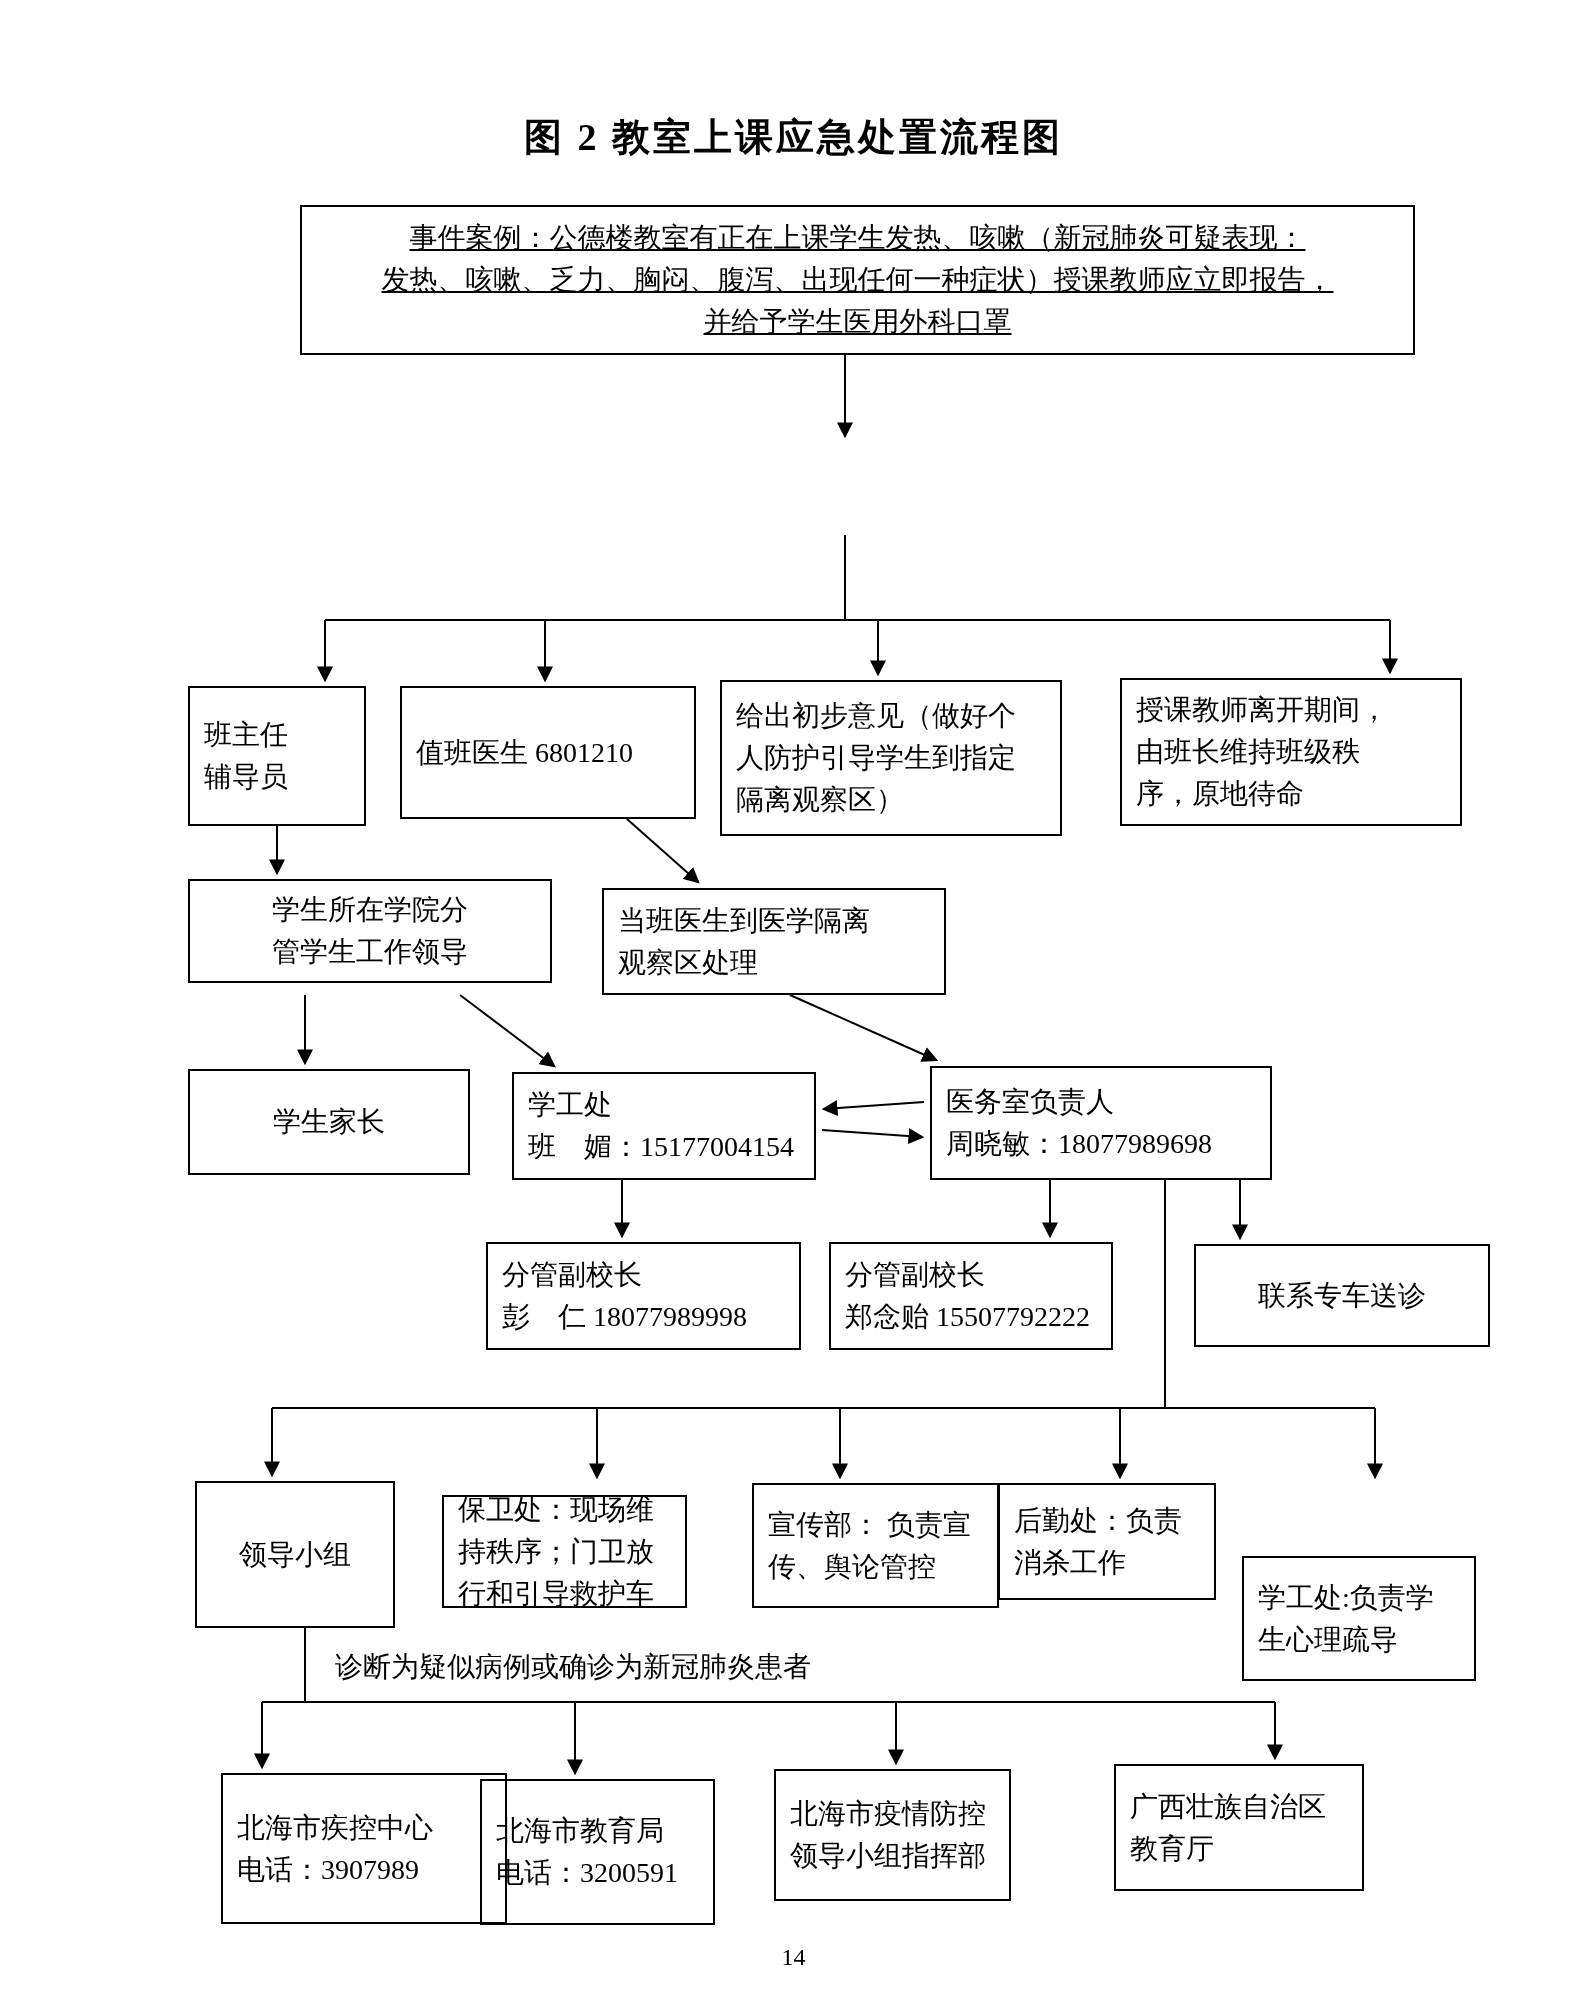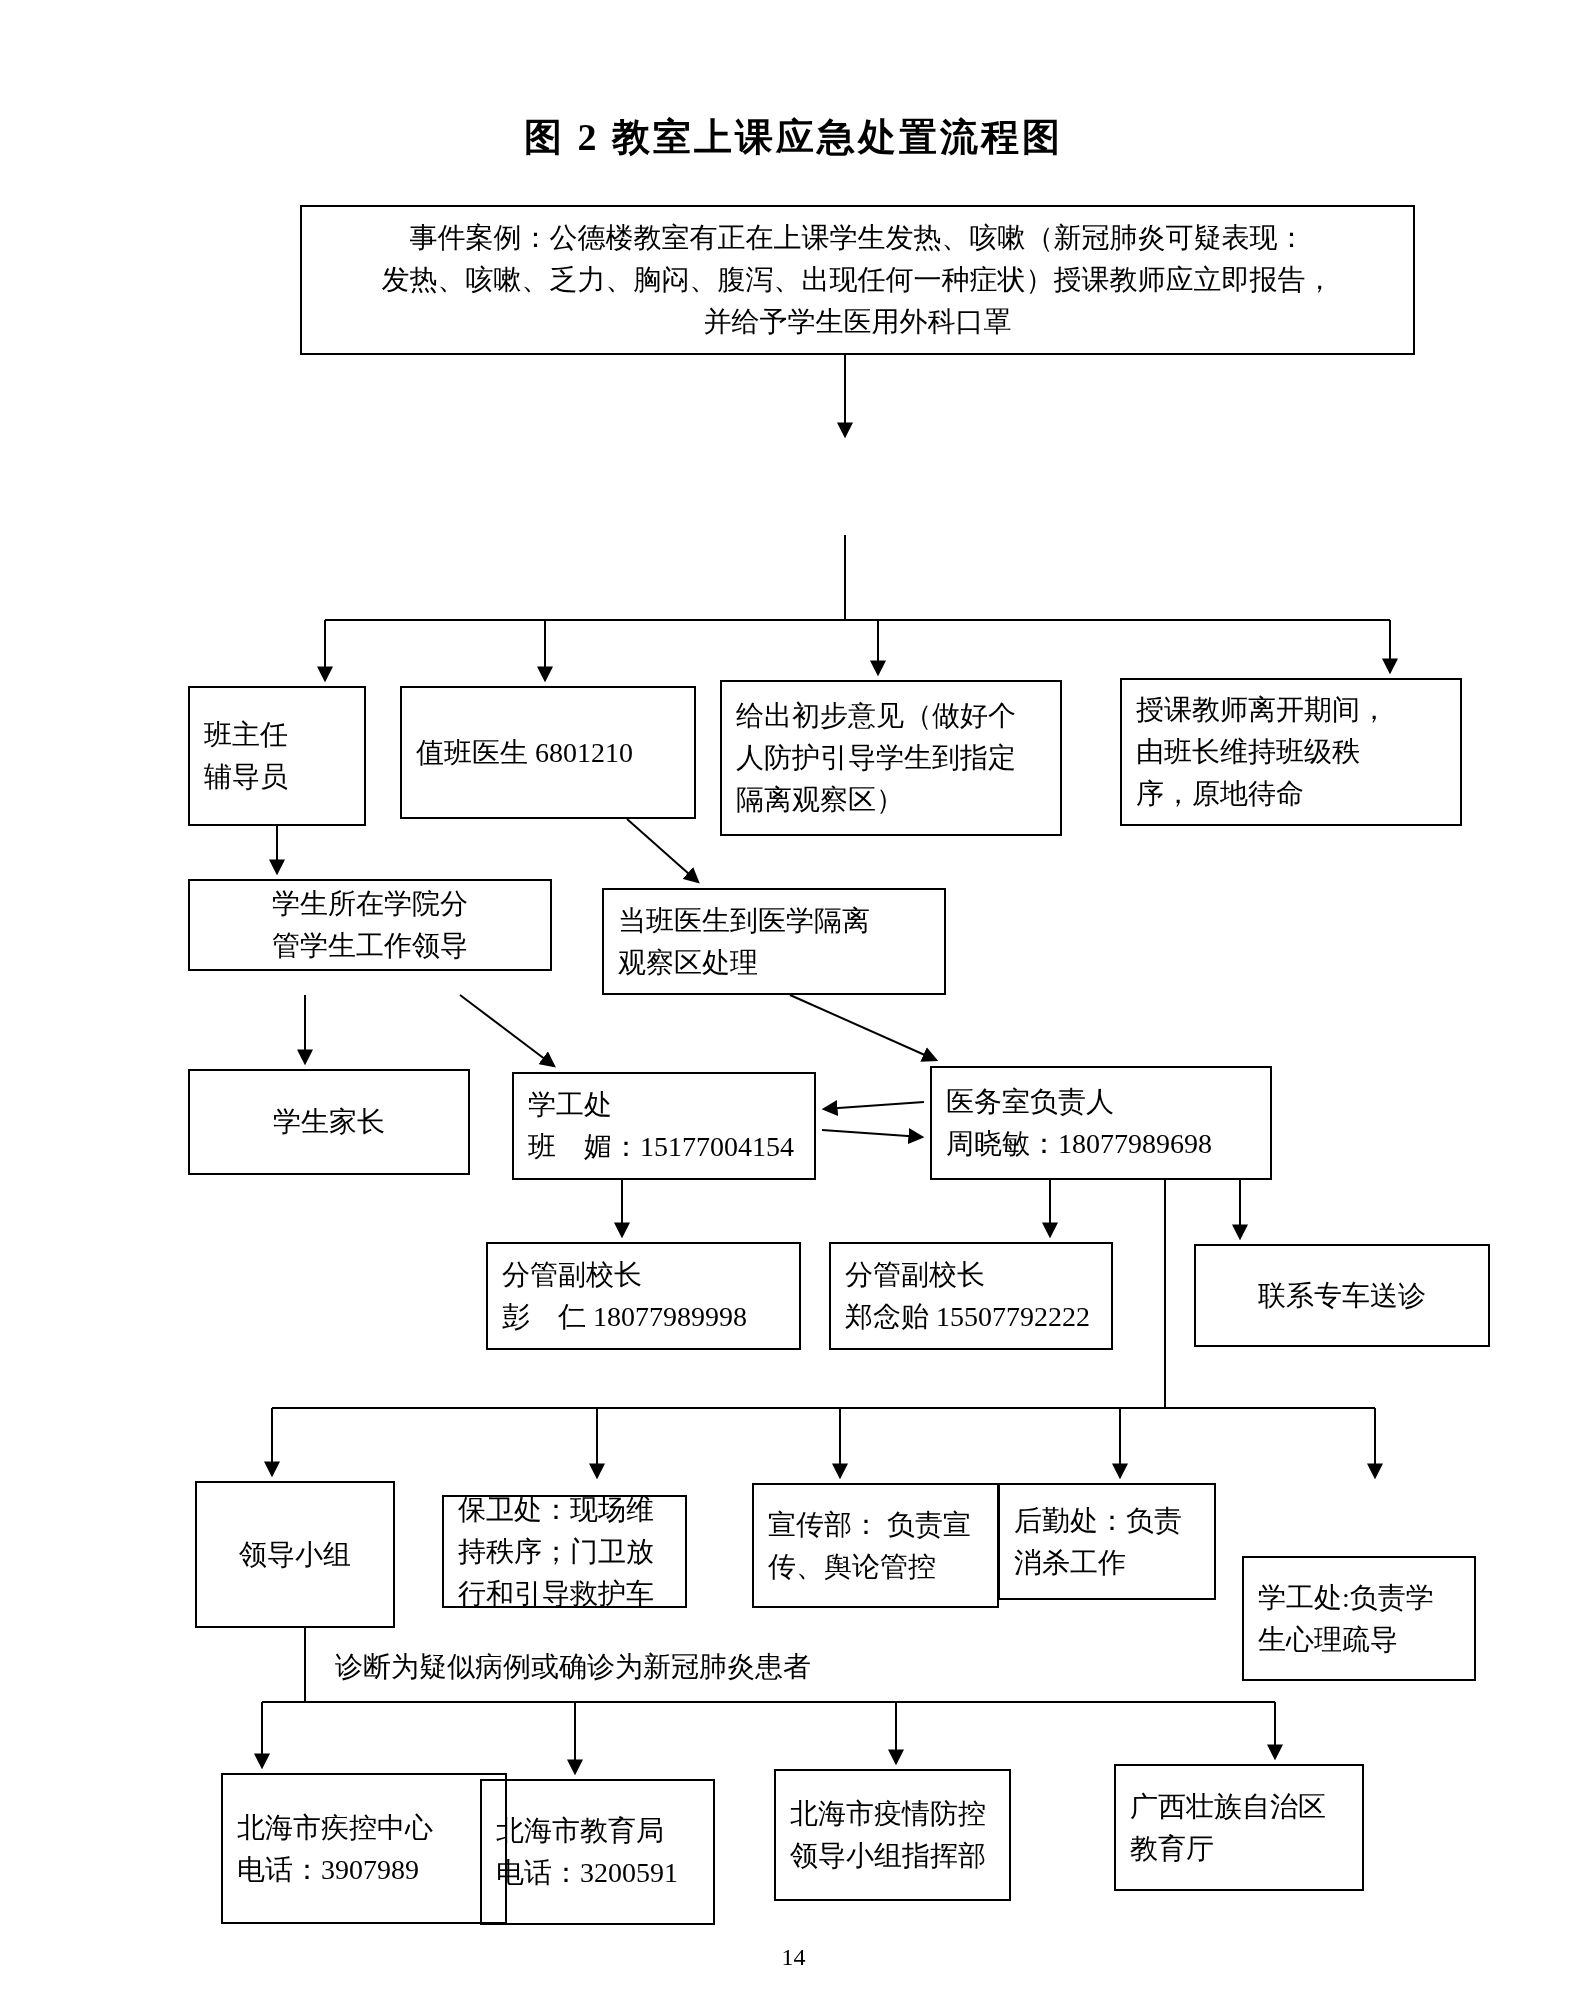--- a/index.html
+++ b/index.html
@@ -29,21 +29,21 @@
     display: flex;
     align-items: center;
     justify-content: center;
     font-size: 28px;
     line-height: 1.5;
     white-space: pre-line;
     padding: 8px 14px;
     text-align: center;
   }
   .node.ta-l { justify-content: flex-start; text-align: left; }
-  .node.pad-lg { padding: 18px 26px; }
+  .node.pad-lg { padding: 18px 26px; text-decoration: underline; }
   .arrows {
     position: absolute;
     left: 0;
     top: 0;
     pointer-events: none;
   }
   .float-label {
     position: absolute;
     font-size: 28px;
     white-space: nowrap;
@@ -115,21 +115,21 @@
   <div class="node ta-l" style="left:400px; top:686px; width:296px; height:133px;">值班医生 6801210</div>
 
   <div class="node ta-l" style="left:720px; top:680px; width:342px; height:156px;">给出初步意见（做好个
 人防护引导学生到指定
 隔离观察区）</div>
 
   <div class="node ta-l" style="left:1120px; top:678px; width:342px; height:148px;">授课教师离开期间，
 由班长维持班级秩
 序，原地待命</div>
 
-  <div class="node" style="left:188px; top:879px; width:364px; height:92px;">学生所在学院分
+  <div class="node" style="left:188px; top:879px; width:364px; height:104px;">学生所在学院分
 管学生工作领导</div>
 
   <div class="node ta-l" style="left:602px; top:888px; width:344px; height:107px;">当班医生到医学隔离
 观察区处理</div>
 
   <div class="node" style="left:188px; top:1069px; width:282px; height:106px;">学生家长</div>
 
   <div class="node ta-l" style="left:512px; top:1072px; width:304px; height:108px;">学工处
 班　媚：15177004154</div>
 

